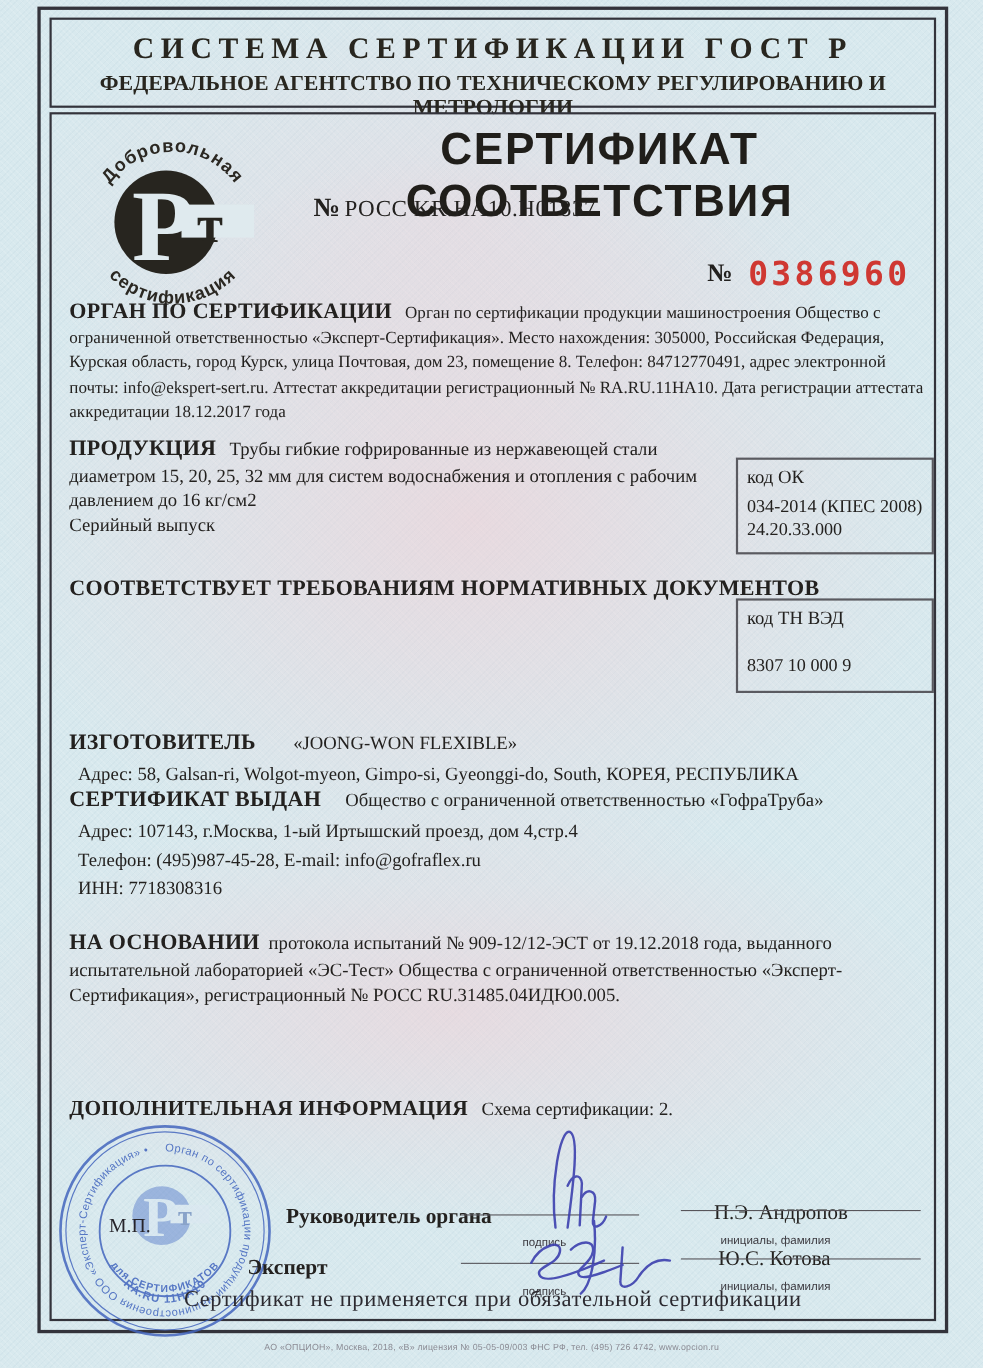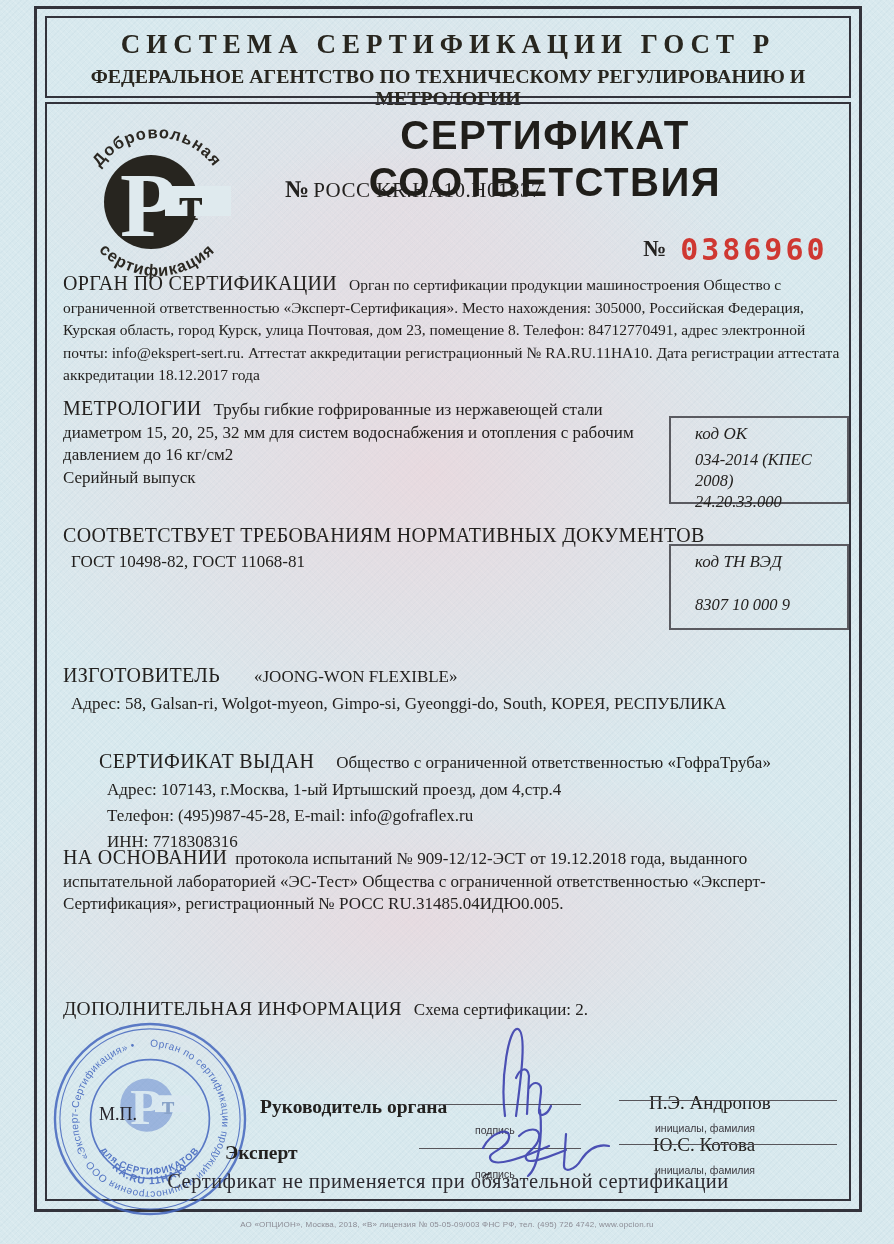--- a/index.html
+++ b/index.html
@@ -56,40 +56,40 @@
   .validity-from{position:absolute;left:186px;top:5px;font-size:19px;}
   .validity-to-label{position:absolute;left:328px;top:0;font-weight:bold;font-size:21px;}
   .validity-to{position:absolute;left:368px;top:3px;font-size:19px;}
   .row-blankno{position:absolute;top:128px;left:596px;}
   .blankno-label{font-size:23px;font-weight:bold;vertical-align:4px;}
   .blankno-value{
     font-family:"DejaVu Sans Mono",monospace;font-weight:bold;font-size:30px;
     color:#cf3832;letter-spacing:3px;margin-left:10px;
   }
   .sect{position:absolute;left:16px;width:778px;line-height:22.5px;}
-  .sect .lbl{font-weight:normal;font-size:20px;letter-spacing:.3px;margin-right:12px;}
+  .sect .lbl{font-weight:bold;font-size:20px;letter-spacing:.3px;margin-right:12px;}
   .sect .val{font-size:15.5px;white-space:pre-line;}
   .sect .val-lg{font-size:17px;white-space:pre-line;}
   .sub-line{font-size:17px;margin:4px 0 0 8px;line-height:22px;}
   .s-organ{top:168px;}
   .s-production{top:293px;width:648px;}
   .code-box{
     position:absolute;border:2px solid #5a5a60;box-sizing:border-box;
-    padding:5px 24px;font-size:16.5px;line-height:21px;font-style:italic;
+    padding:5px 8px;font-size:16.5px;line-height:21px;
   }
   .code-box .cb-label{font-size:17px;}
   .code-box .cb-values{white-space:pre-line;margin-top:5px;}
   .box-ok{left:622px;top:312px;width:180px;height:88px;}
   .box-tnved{left:622px;top:440px;width:180px;height:86px;}
   .box-tnved .cb-values{margin-top:22px;}
   .s-conformity{top:420px;}
   .s-conformity .lbl{font-size:20px;}
   .s-manufacturer{top:560px;}
   .s-manufacturer .lbl{margin-right:34px;}
-  .s-issued{top:646px;margin-left:36px;}
+  .s-issued{top:612px;}
   .s-issued .lbl{margin-right:22px;}
   .s-basis{top:742px;}
   .s-basis .lbl{margin-right:8px;}
   .s-additional{top:894px;}
   .s-additional .lbl{font-size:19.5px;}
   .stamp{position:absolute;left:4px;top:916px;width:198px;height:198px;opacity:.85;}
   .st-ring-text{font-family:"Liberation Sans",sans-serif;font-size:10.3px;fill:#3f63bd;letter-spacing:.4px;}
   .st-arc{font-family:"Liberation Sans",sans-serif;font-size:10.5px;font-weight:bold;fill:#3f63bd;letter-spacing:1px;}
   .mp-mark{position:absolute;left:52px;top:1000px;font-size:18px;color:#26242a;z-index:3;}
   .sig-role{position:absolute;font-weight:bold;font-size:19.5px;}
@@ -149,35 +149,34 @@
 
       <div class="sect s-organ">
         <span class="lbl">ОРГАН ПО СЕРТИФИКАЦИИ</span><span class="val">Орган по сертификации продукции машиностроения Общество с
 ограниченной ответственностью «Эксперт-Сертификация». Место нахождения: 305000, Российская Федерация,
 Курская область, город Курск, улица Почтовая, дом 23, помещение 8. Телефон: 84712770491, адрес электронной
 почты: info@ekspert-sert.ru. Аттестат аккредитации регистрационный № RA.RU.11НА10. Дата регистрации аттестата
 аккредитации 18.12.2017 года</span>
       </div>
 
       <div class="sect s-production">
-        <span class="lbl">МЕТРОЛОГИИ</span><span class="val-lg">Трубы гибкие гофрированные из нержавеющей стали</span>
+        <span class="lbl">ПРОДУКЦИЯ</span><span class="val-lg">Трубы гибкие гофрированные из нержавеющей стали</span>
         <div class="val-lg" style="font-size:17px;">диаметром 15, 20, 25, 32 мм для систем водоснабжения и отопления с рабочим
 давлением до 16 кг/см2
 Серийный выпуск</div>
       </div>
 
       <div class="code-box box-ok">
         <div class="cb-label">код ОК</div>
         <div class="cb-values">034-2014 (КПЕС 2008)
 24.20.33.000</div>
       </div>
 
       <div class="sect s-conformity">
         <div class="lbl">СООТВЕТСТВУЕТ ТРЕБОВАНИЯМ НОРМАТИВНЫХ ДОКУМЕНТОВ</div>
-        <div class="sub-line">ГОСТ 10498-82, ГОСТ 11068-81</div>
       </div>
 
       <div class="code-box box-tnved">
         <div class="cb-label">код ТН ВЭД</div>
         <div class="cb-values">8307 10 000 9</div>
       </div>
 
       <div class="sect s-manufacturer">
         <span class="lbl">ИЗГОТОВИТЕЛЬ</span><span class="val-lg">«JOONG-WON FLEXIBLE»</span>
         <div class="sub-line">Адрес: 58, Galsan-ri, Wolgot-myeon, Gimpo-si, Gyeonggi-do, South, КОРЕЯ, РЕСПУБЛИКА</div>

